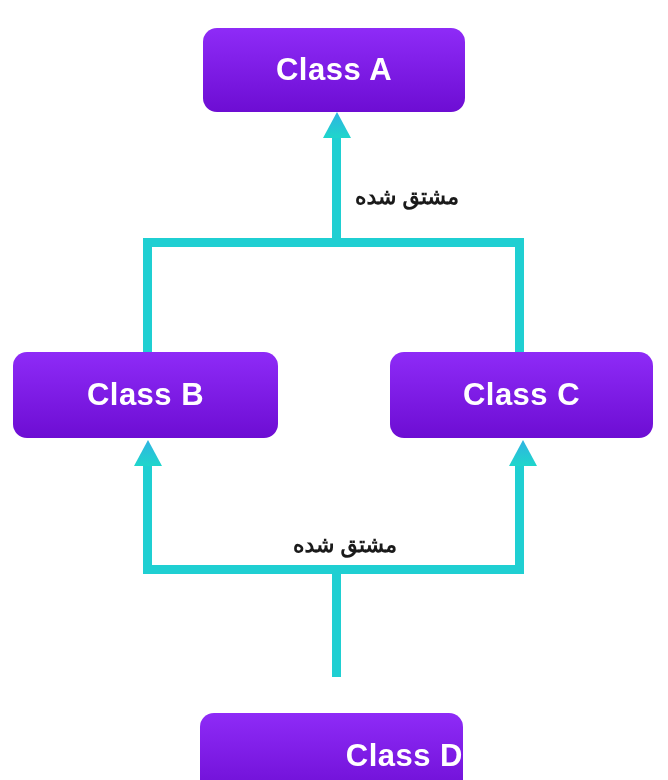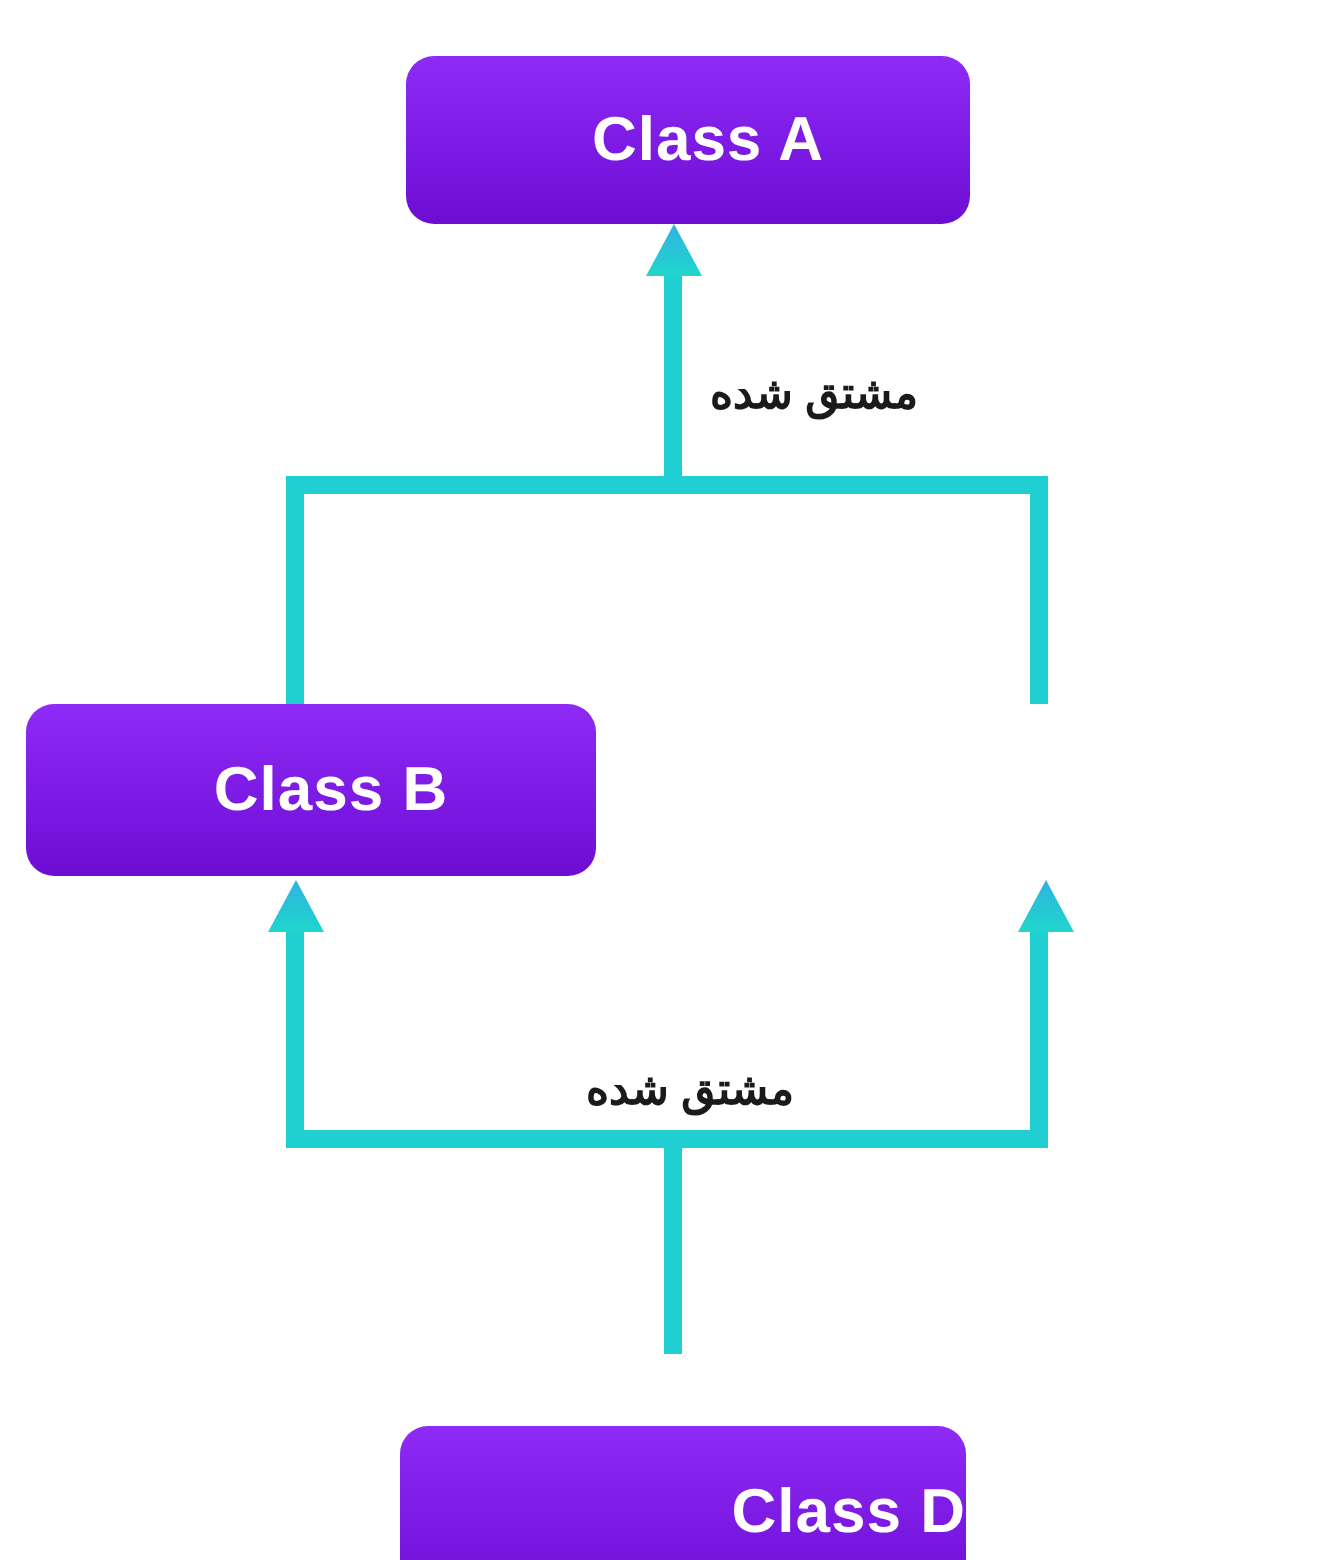--- a/index.html
+++ b/index.html
@@ -49,21 +49,20 @@
   
   .node {
     position: absolute;
     display: flex;
     align-items: center;
     justify-content: center;
     border-radius: 14px;
     background: linear-gradient(180deg,
       var(--node-gradient-top, #8E2BF7),
       var(--node-gradient-bottom, #6D0DD3));
-    padding-left: 20px;
   }
   .node span {
     color: var(--node-text-color, #ffffff);
     font-size: 31px;
     font-weight: bold;
     letter-spacing: 0.5px;
   }
   .node-a { left: 203px; top: 28px;  width: 262px; height: 84px; }
   .node-b { left: 13px;  top: 352px; width: 265px; height: 86px; }
   .node-c { left: 390px; top: 352px; width: 263px; height: 86px; }
@@ -103,17 +102,20 @@
 
   <div class="edge-label edge-label-top" dir="rtl">مشتق شده</div>
   <div class="edge-label edge-label-bottom" dir="rtl">مشتق شده</div>
 
   <div class="node node-a">
     <span>Class A</span>
   </div>
   <div class="node node-b">
     <span>Class B</span>
   </div>
+  <div class="node node-c">
+    <span>Class C</span>
+  </div>
   <div class="node node-d">
     <span>Class D</span>
   </div>
 
 </div>
 
 </body></html>

